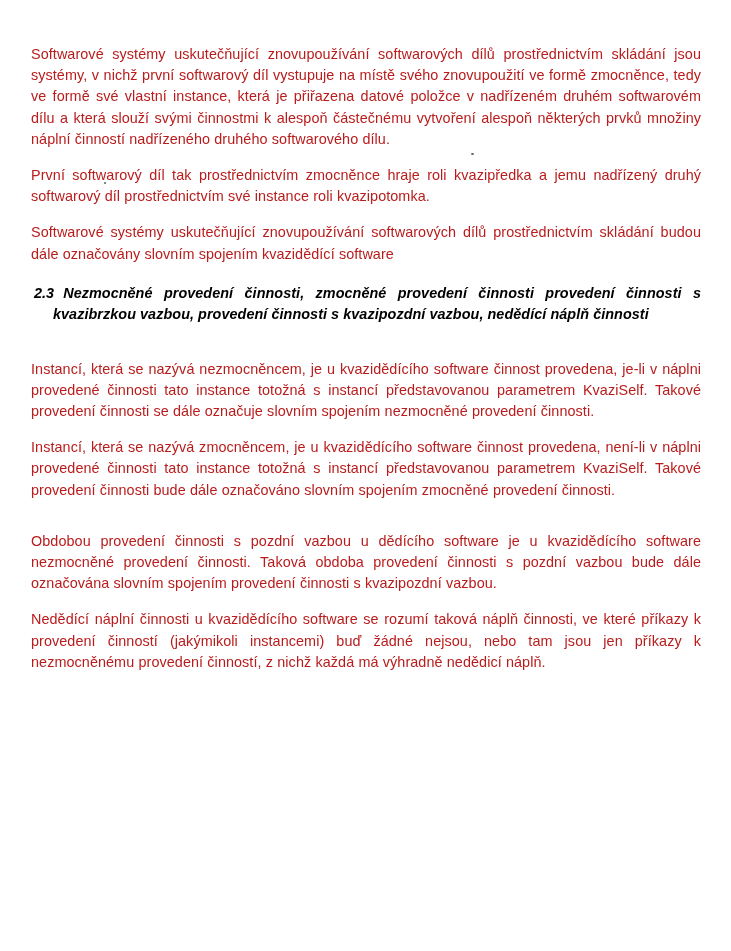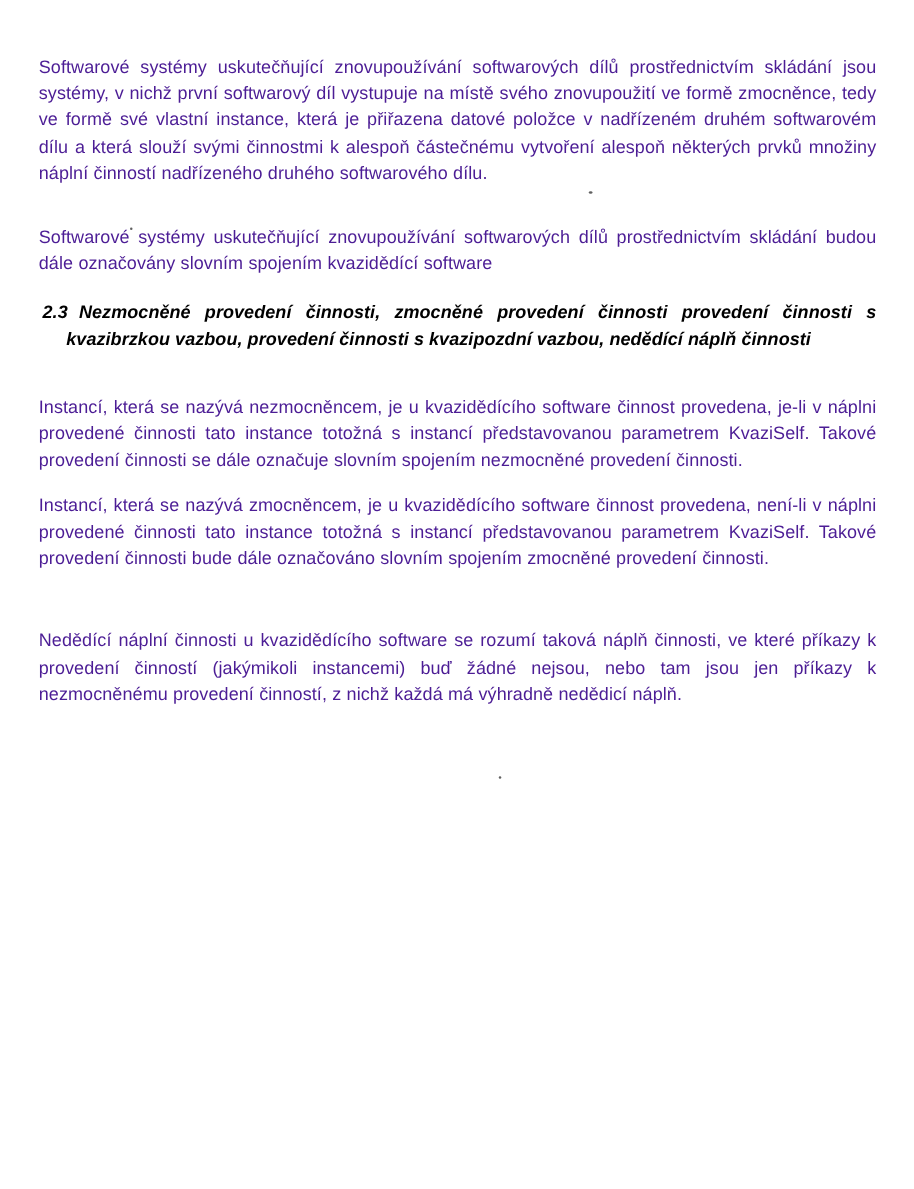--- a/index.html
+++ b/index.html
@@ -35,21 +35,21 @@
   }
 
   .para {
     text-align: justify;
     text-justify: inter-word;
     font-size: 14.4px;
     line-height: 21.2px;
     letter-spacing: 0.005em;
     word-spacing: 0.01em;
     margin: 0 0 0 0;
-    color: #4c1d95;
+    color: #b91c1c;
     
     font-weight: 500;
   }
   .para:last-child { margin-bottom: 0; }
   .gap-lg  { height: 15px; }
   .gap-xl  { height: 18px; }
 
   
   .heading {
     font-size: 14.4px;
@@ -87,20 +87,21 @@
   <span class="speck speck-a"></span>
   <span class="speck speck-b"></span>
   <span class="speck speck-c"></span>
 
   <div class="text-column">
 
     <p class="para">Softwarové systémy uskutečňující znovupoužívání softwarových dílů prostřednictvím skládání jsou systémy, v nichž první softwarový díl vystupuje na místě svého znovupoužití ve formě zmocněnce, tedy ve formě své vlastní instance, která je přiřazena datové položce v nadřízeném druhém softwarovém dílu a která slouží svými činnostmi k alespoň částečnému vytvoření alespoň některých prvků množiny náplní činností nadřízeného druhého softwarového dílu.</p>
 
     <div class="gap-lg"></div>
 
+    <p class="para">První softwarový díl tak prostřednictvím zmocněnce hraje roli kvazipředka a jemu nadřízený druhý softwarový díl prostřednictvím své instance roli kvazipotomka.</p>
 
     <div class="gap-lg"></div>
 
     <p class="para">Softwarové systémy uskutečňující znovupoužívání softwarových dílů prostřednictvím skládání budou dále označovány slovním spojením kvazidědící software</p>
 
     <div class="gap-xl"></div>
 
     <h2 class="heading"><span class="num">2.3</span><span class="tail">Nezmocněné provedení činnosti, zmocněné provedení činnosti  provedení činnosti s kvazibrzkou vazbou, provedení činnosti s kvazipozdní vazbou, nedědící náplň činnosti</span></h2>
 
     <div class="gap-xl"></div>
@@ -112,19 +113,20 @@
 
     <div class="gap-lg"></div>
 
     <p class="para">Instancí, která se nazývá zmocněncem, je u kvazidědícího software činnost provedena, není-li v náplni provedené činnosti tato instance totožná  s instancí představovanou parametrem KvaziSelf. Takové provedení činnosti bude dále označováno slovním spojením zmocněné provedení činnosti.</p>
 
     <div class="gap-lg"></div>
 
 
     <div class="gap-lg"></div>
 
+    <p class="para">Obdobou provedení činnosti s pozdní vazbou u dědícího software je u kvazidědícího software nezmocněné provedení činnosti. Taková obdoba provedení činnosti s pozdní vazbou bude dále označována slovním spojením provedení činnosti s kvazipozdní vazbou.</p>
 
     <div class="gap-lg"></div>
 
     <p class="para">Nedědící náplní činnosti u kvazidědícího software se rozumí taková náplň činnosti, ve které příkazy k provedení činností (jakýmikoli instancemi) buď žádné nejsou, nebo tam jsou jen příkazy k nezmocněnému provedení činností, z nichž každá má výhradně nedědicí náplň.</p>
 
   </div>
 </div>
 
 </body></html>

